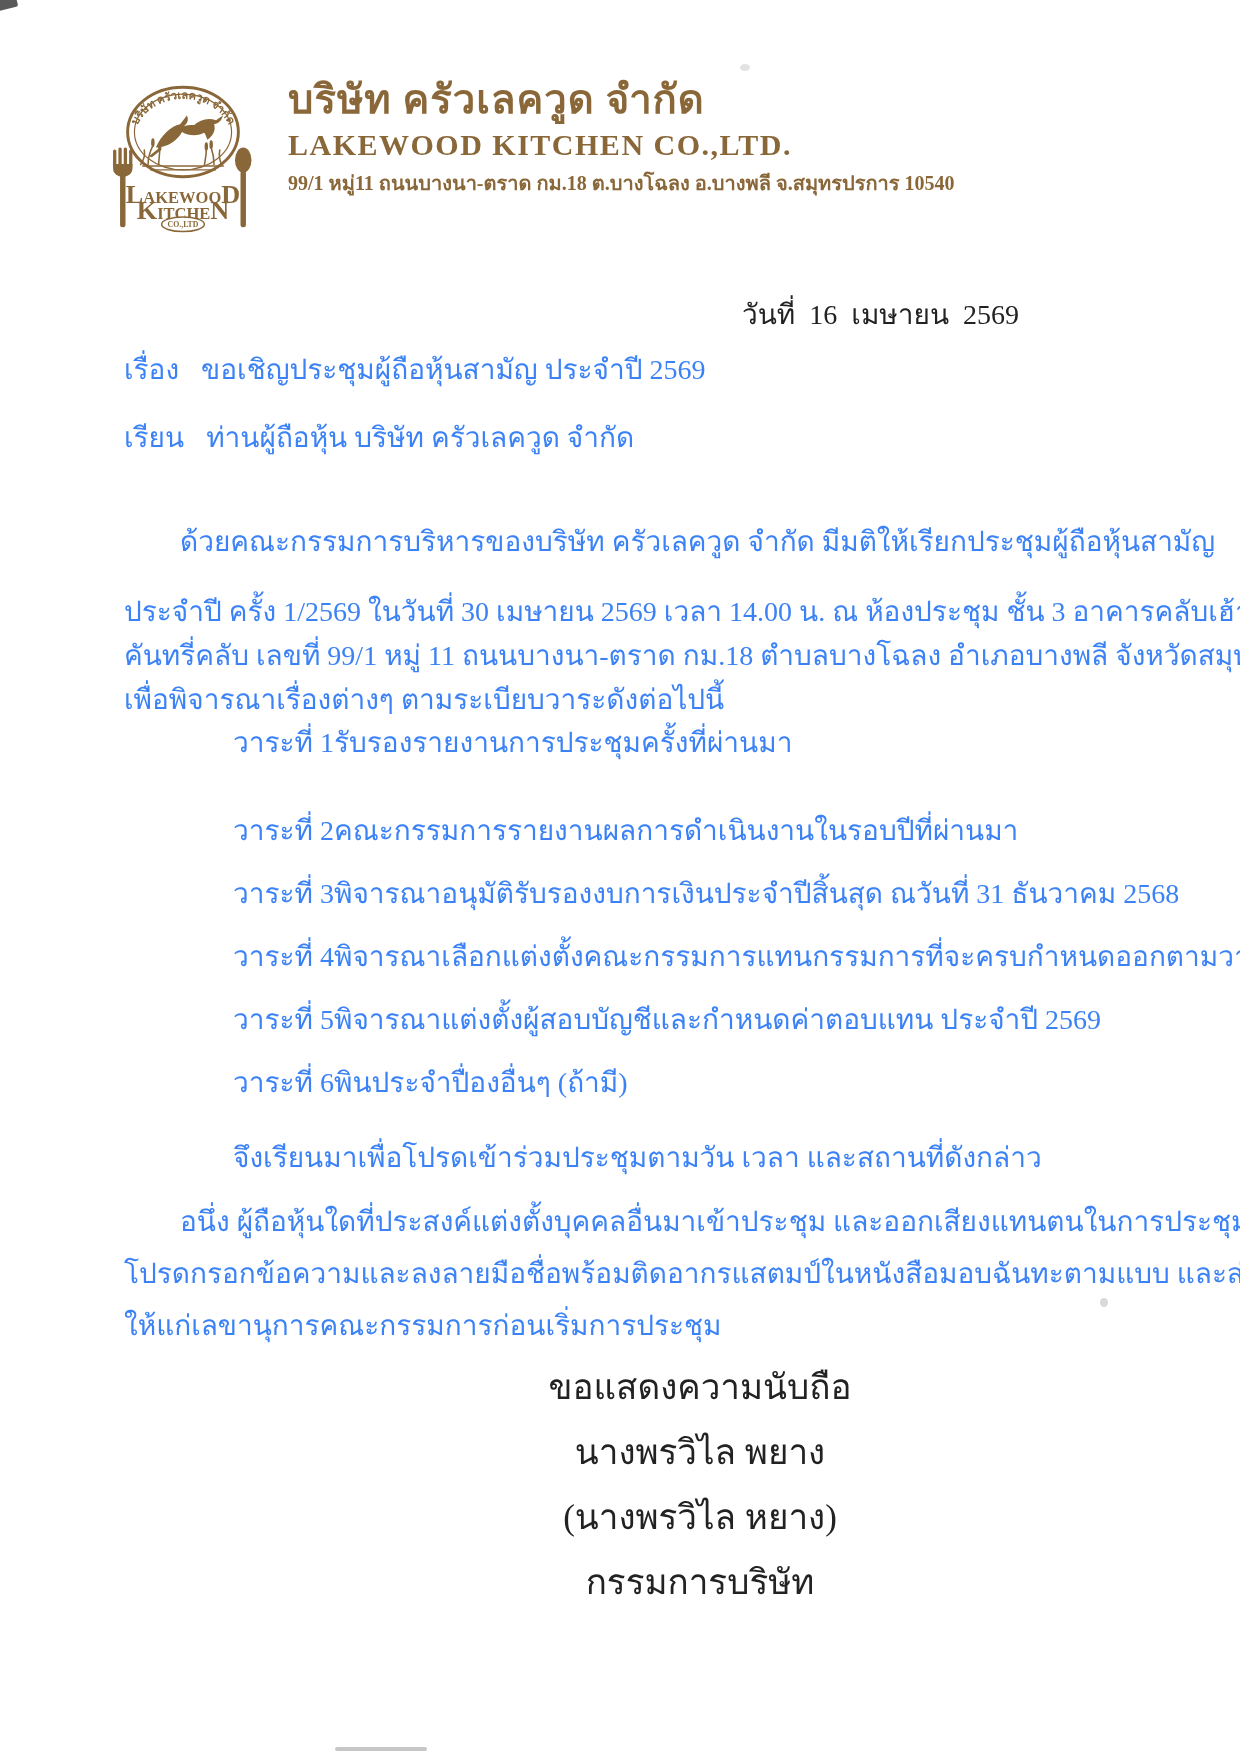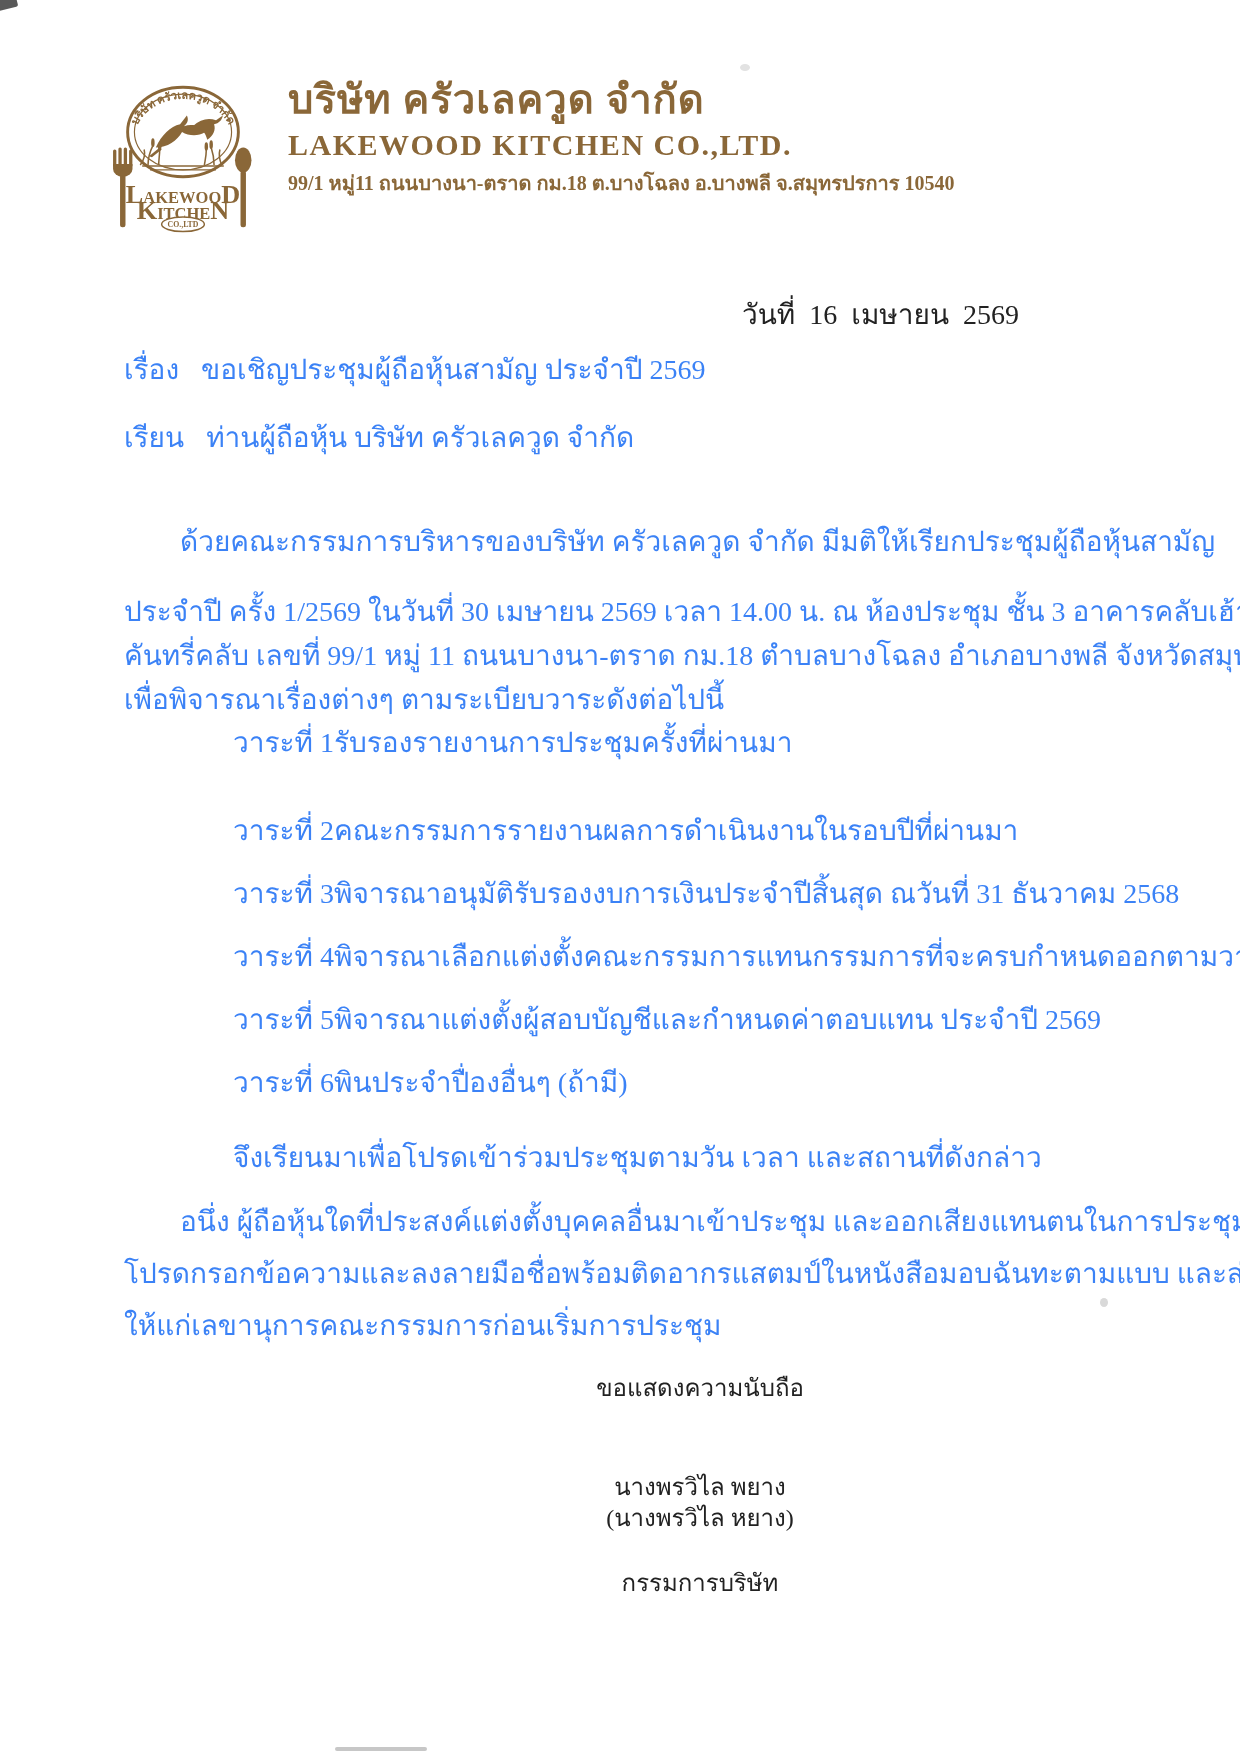--- a/index.html
+++ b/index.html
@@ -13,21 +13,21 @@
   
   .header-text{position:absolute;left:288px;top:76px;color:#8a6738;}
   .co-thai{font-size:40px;line-height:48px;font-weight:bold;letter-spacing:1px;}
   .co-eng{font-size:30px;line-height:38px;font-weight:bold;letter-spacing:1.5px;margin-top:2px;}
   .co-addr{font-size:20px;line-height:27px;font-weight:bold;margin-top:6px;}
   .co-phone{font-size:20px;line-height:27px;font-weight:bold;}
   .logo{position:absolute;left:104px;top:64px;}
   
   .date-line{position:absolute;left:742px;top:292px;font-size:28px;white-space:pre;}
   
-  .sig{position:absolute;left:460px;width:480px;text-align:center;font-size:24px;line-height:36px;white-space:nowrap;}
+  .sig{position:absolute;left:460px;width:480px;text-align:center;font-size:35px;line-height:36px;white-space:nowrap;}
   
   .corner-artifact{position:absolute;left:-5px;top:-4px;width:22px;height:13px;background:#474747;transform:rotate(-14deg);border-radius:2px;opacity:.9;}
   .bottom-artifact{position:absolute;left:335px;top:1747px;width:92px;height:4px;background:#c7c7c7;border-radius:2px;}
   .speck-1{position:absolute;left:740px;top:64px;width:10px;height:7px;background:#e2e2e2;border-radius:50%;}
   .speck-2{position:absolute;left:1100px;top:1298px;width:8px;height:9px;background:#d9d9d9;border-radius:50%;}
   .logo-word{font-weight:bold;}
 </style>
 </head>
 <body>
 
@@ -140,17 +140,17 @@
     <span class="agenda-label">วาระที่ 6</span><span>พินประจำปื่องอื่นๆ (ถ้ามี)</span>
   </div>
 
   <div class="line" style="left:233px;top:1140px;">จึงเรียนมาเพื่อโปรดเข้าร่วมประชุมตามวัน เวลา และสถานที่ดังกล่าว</div>
 
   <div class="line" style="left:180px;top:1204px;">อนึ่ง ผู้ถือหุ้นใดที่ประสงค์แต่งตั้งบุคคลอื่นมาเข้าประชุม และออกเสียงแทนตนในการประชุมครั้งนี้</div>
   <div class="line" style="left:124px;top:1256px;">โปรดกรอกข้อความและลงลายมือชื่อพร้อมติดอากรแสตมป์ในหนังสือมอบฉันทะตามแบบ และส่งมอบ</div>
   <div class="line" style="left:124px;top:1308px;">ให้แก่เลขานุการคณะกรรมการก่อนเริ่มการประชุม</div>
 
   <div class="sig" style="top:1370px;">ขอแสดงความนับถือ</div>
-  <div class="sig" style="top:1435px;margin-top:34px;">นางพรวิไล พยาง</div>
+  <div class="sig" style="top:1435px;">นางพรวิไล พยาง</div>
   <div class="sig" style="top:1565px;">กรรมการบริษัท</div>
   <div class="sig" style="top:1500px;">(นางพรวิไล หยาง)</div>
 
 </div>
 
 </body></html>

